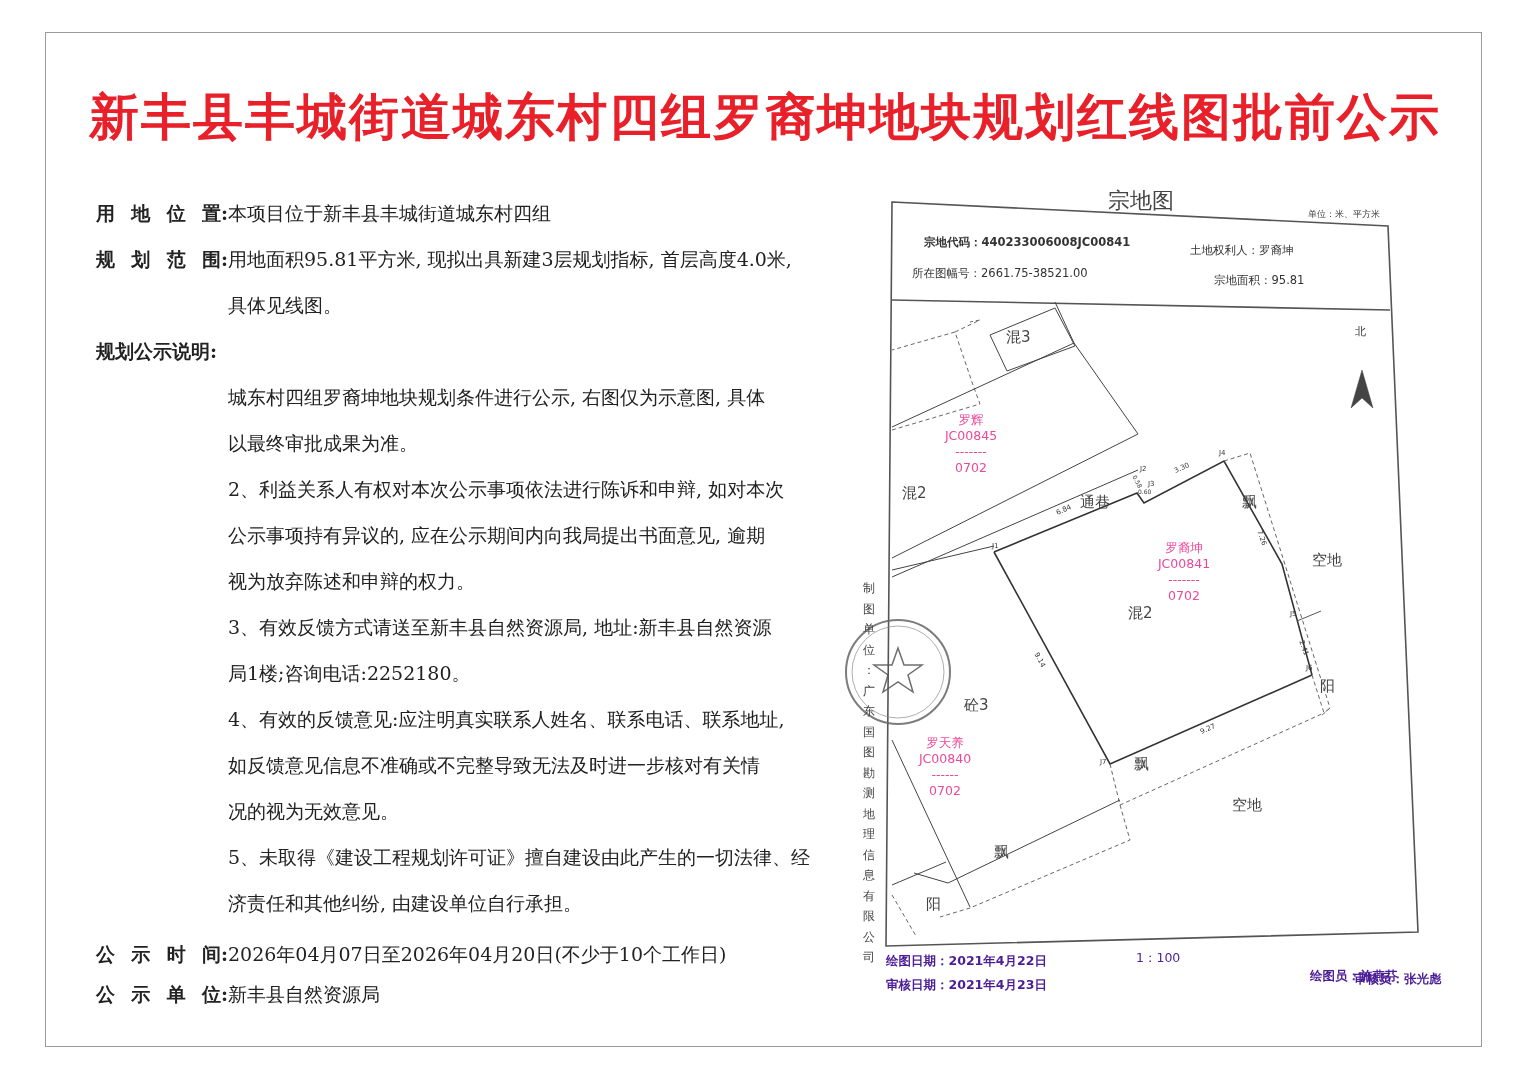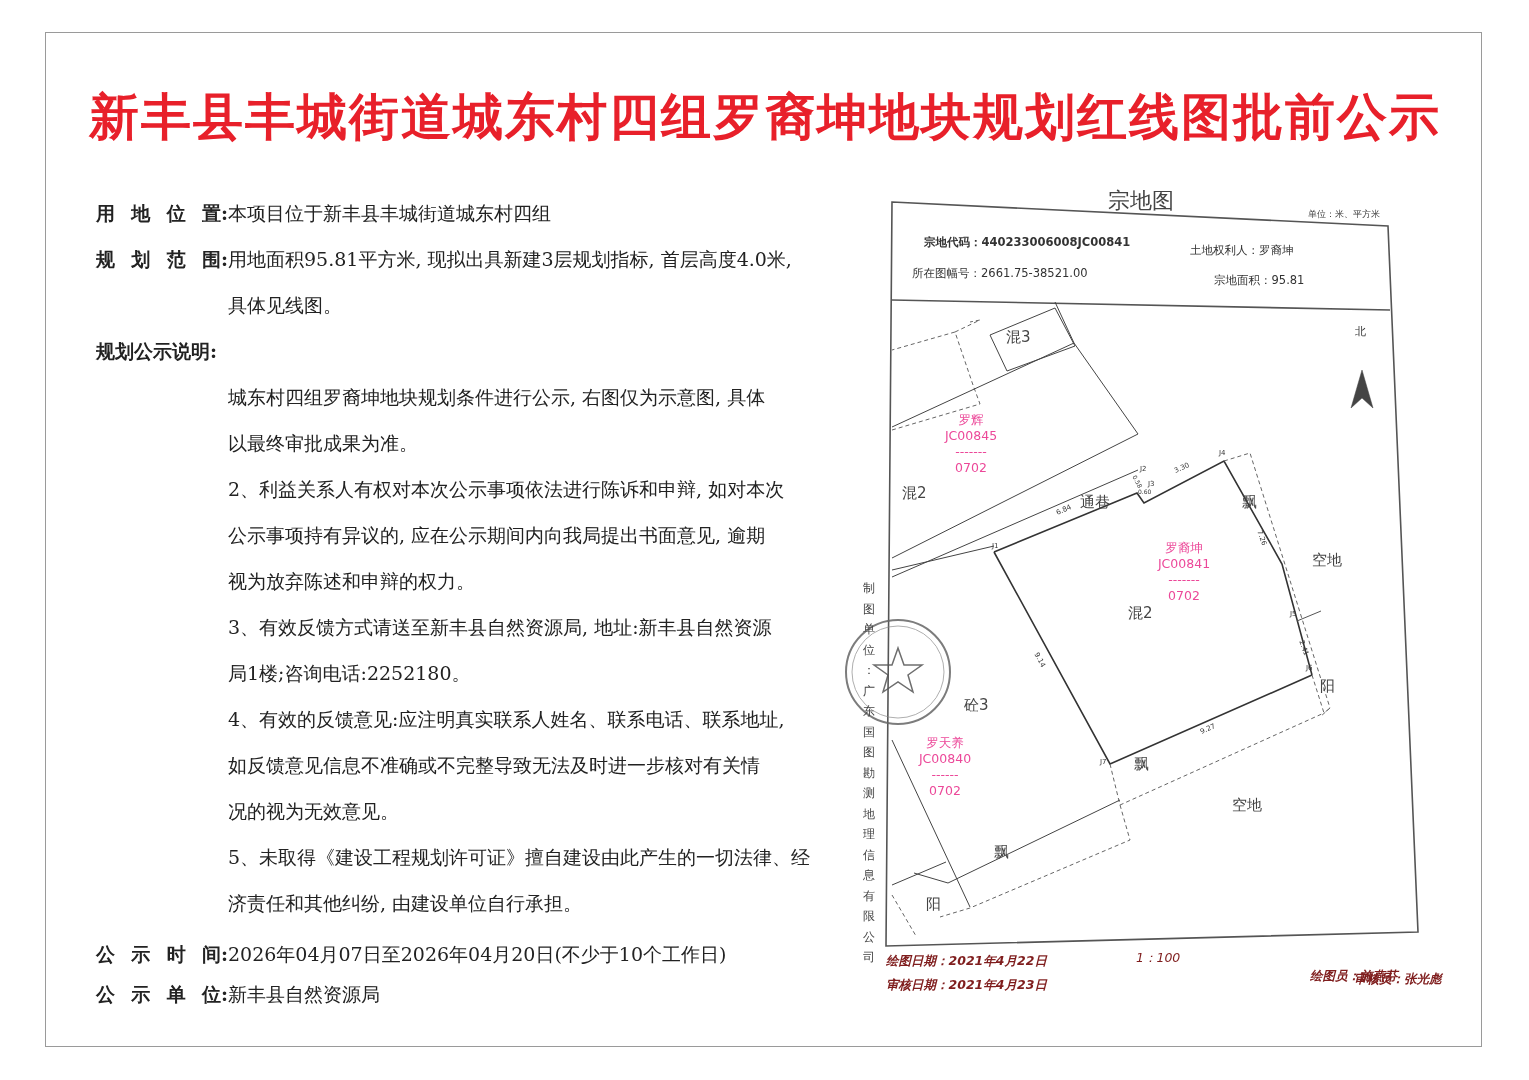--- a/index.html
+++ b/index.html
@@ -23,21 +23,21 @@
   .map { position: absolute; left: 830px; top: 180px; width: 620px; height: 840px; }
   .map svg { position: absolute; left: 0; top: 0; }
   .mt { position: absolute; white-space: nowrap; font-family: "DejaVu Sans", sans-serif; color: #333; }
   .map-title { left: 278px; top: 6px; font-size: 22px; color: #444; }
   .unit { left: 478px; top: 28px; font-size: 9px; color: #444; }
   .info { font-size: 11.5px; color: #333; }
   .lbl-big { font-size: 15px; color: #444; }
   .lbl-mid { font-size: 12.5px; color: #ec4899; text-align: center; line-height: 16px; }
   .dim { font-size: 7px; color: #333; }
   .stamp-text { font-size: 12px; color: #444; width: 14px; line-height: 20.5px; text-align: center; }
-  .foot { font-size: 12.5px; color: #7f1d1d; font-weight: bold; font-style: italic; }
+  .foot { font-size: 12.5px; color: #4c1d95; font-weight: bold; }
 </style>
 </head>
 <body>
 
 <div class="frame"></div>
 
 <div class="title">新丰县丰城街道城东村四组罗裔坤地块规划红线图批前公示</div>
 
 <div class="left">
   <div class="row">

